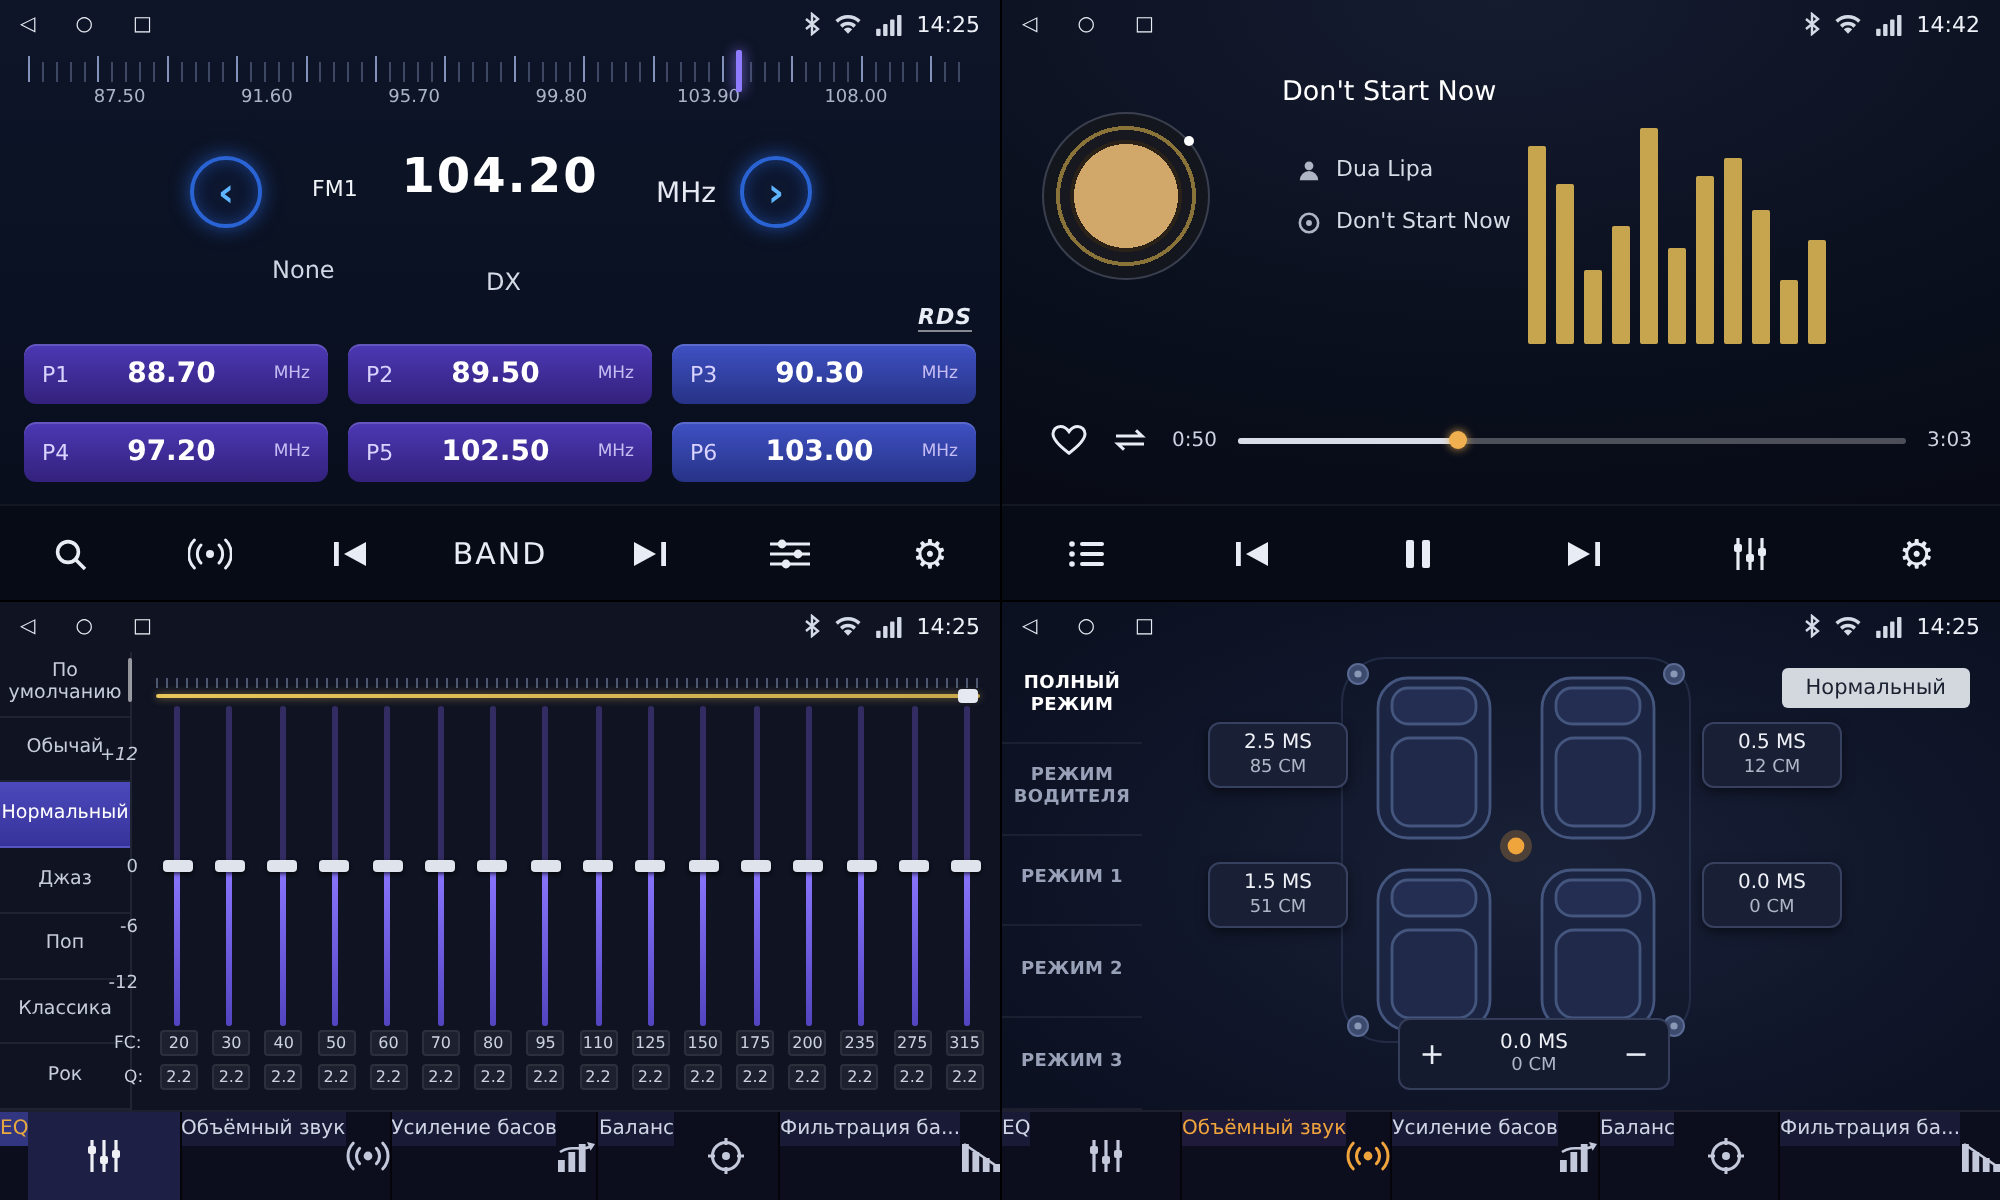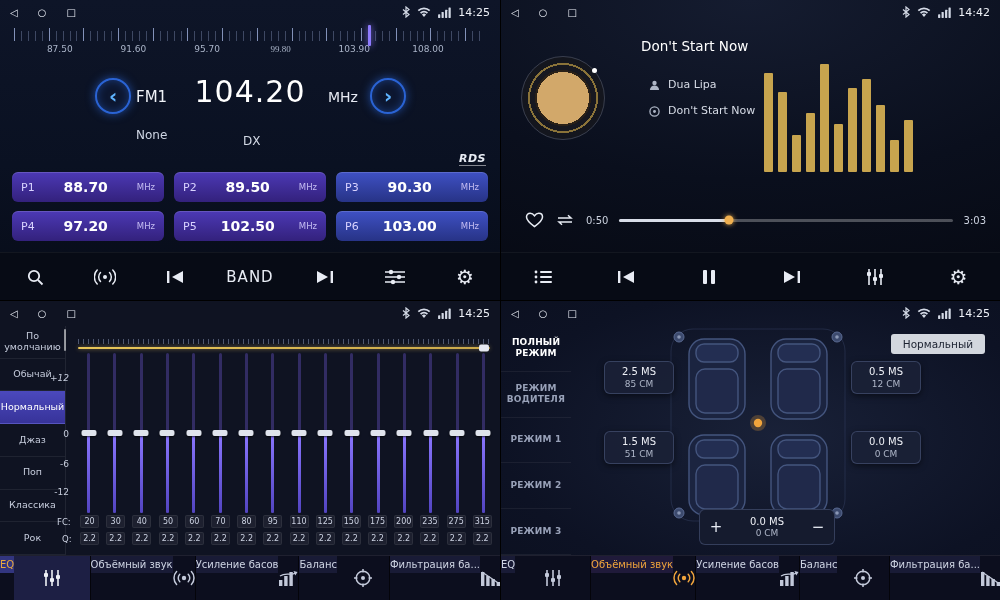--- a/index.html
+++ b/index.html
@@ -23,23 +23,23 @@
 .ruler{position:absolute;left:14px;right:14px;top:28px;height:34px}
 .ruler .ticks{height:13px;background:
  repeating-linear-gradient(90deg,rgba(135,150,190,.95) 0 1px,transparent 1px 34.7px) 0 0/100% 13px no-repeat,
  repeating-linear-gradient(90deg,rgba(135,150,190,.4) 0 1px,transparent 1px 6.94px) 0 3px/100% 10px no-repeat}
 .scale-labels{position:absolute;left:0;right:0;top:0;height:100%}
 .scale-label{position:absolute;top:16px;transform:translateX(-50%);font-size:9px;color:#aab4c8}
 .freq-pointer{position:absolute;top:-3px;width:3px;height:21px;background:#8f7bff;box-shadow:0 0 7px #8f7bff;border-radius:1px}
 .rbtn{position:absolute;width:36px;height:36px;border-radius:50%;background:#0d1730;border:2px solid #2a63d4;box-shadow:0 0 10px rgba(50,120,255,.55),inset 0 0 8px rgba(50,120,255,.35);display:flex;align-items:center;justify-content:center;color:#5fb4ff;font-size:20px;font-weight:bold;line-height:1}
 #btn-tune-down{left:95px;top:78px}
 #btn-tune-up{left:370px;top:78px}
-.band-label{position:absolute;left:136px;top:88px;font-size:15px;color:#f0f3f8}
+.band-label{position:absolute;left:156px;top:88px;font-size:11px;color:#f0f3f8}
 .preset-name{position:absolute;left:136px;top:128px;font-size:12px;color:#cfd6e4}
-.freq-value{position:absolute;left:188px;top:74px;width:124px;text-align:center;font-size:30px;font-weight:normal;color:#fff;letter-spacing:1px}
+.freq-value{position:absolute;left:188px;top:74px;width:124px;text-align:center;font-size:24px;font-weight:bold;color:#fff;letter-spacing:1px}
 .freq-dx{position:absolute;left:243px;top:134px;font-size:12px;color:#d4dae6}
 .freq-unit{position:absolute;left:328px;top:89px;font-size:14px;color:#e6e9f2}
 .rds-badge{position:absolute;right:14px;top:152px;font-size:11px;font-style:italic;font-weight:bold;color:#e8ecf4;letter-spacing:.5px;border-bottom:1px solid rgba(255,255,255,.5)}
 .presets{position:absolute;left:12px;right:12px;top:172px;display:grid;grid-template-columns:repeat(3,1fr);gap:9px 10px}
 .preset{height:30px;border-radius:6px;display:flex;align-items:center;gap:6px;padding:0 9px;background:linear-gradient(180deg,#4c39b5 0%,#33217c 100%);box-shadow:inset 0 1px 0 rgba(255,255,255,.15)}
 .preset:nth-child(3n){background:linear-gradient(180deg,#3f51c4 0%,#273386 100%)}
 .preset .pid{font-size:11px;color:#d9d3ff}
 .preset .pfreq{flex:1;text-align:center;font-size:14px;font-weight:bold;color:#fff}
 .preset .punit{font-size:8.5px;color:#c4bcf2}
 .toolbar{position:absolute;left:0;right:0;bottom:0;height:48px;background:#070b15;border-top:1px solid rgba(255,255,255,.05);display:flex;align-items:center;justify-content:space-around;z-index:6}
@@ -148,21 +148,21 @@
         <span class="time">14:25</span>
       </div>
     </div>
 
     <div class="ruler">
       <div class="ticks"></div>
       <div class="scale-labels" id="scale-labels">
           <span class="scale-label" style="left: 9.7%;">87.50</span>
           <span class="scale-label" style="left: 25.3%;">91.60</span>
           <span class="scale-label" style="left: 40.9%;">95.70</span>
-          <span class="scale-label" style="left: 56.5%; font-family: Liberation Serif, serif;">99.80</span>
+          <span class="scale-label" style="left: 56.5%;">99.80</span>
           <span class="scale-label" style="left: 72.1%;">103.90</span>
           <span class="scale-label" style="left: 87.7%;">108.00</span>
         </div>
       <div class="freq-pointer" id="freq-pointer" style="left: 75%;"></div>
     </div>
 
     <div class="rbtn" id="btn-tune-down">
         <span>‹</span>
       </div>
     <div class="band-label">FM1</div>

